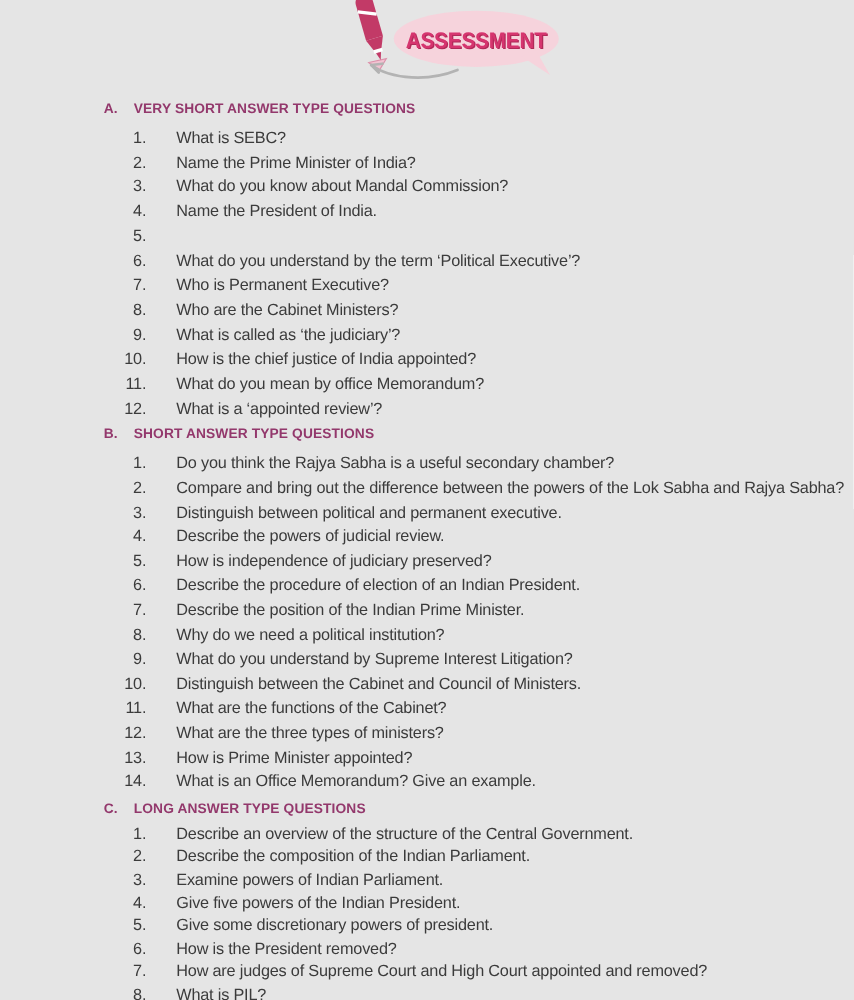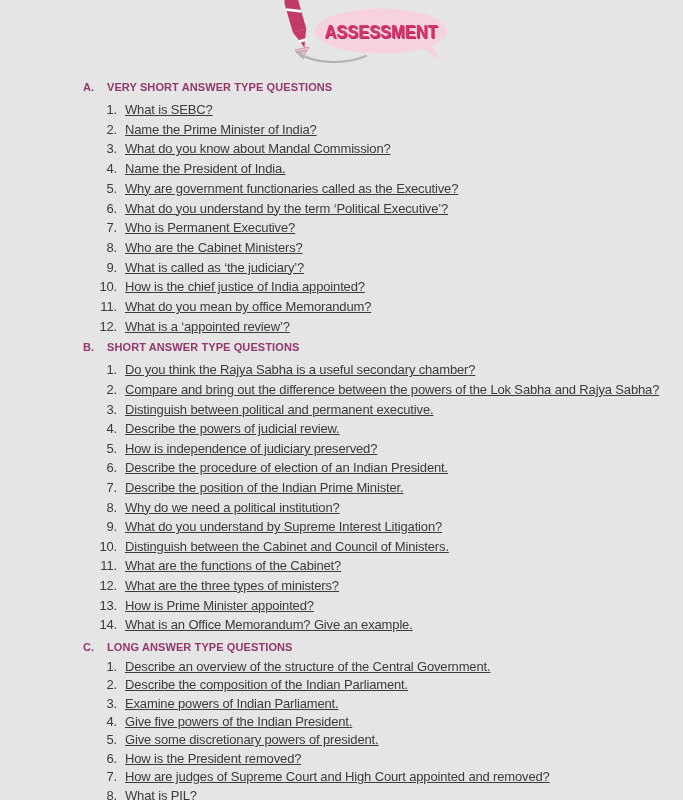--- a/index.html
+++ b/index.html
@@ -40,21 +40,21 @@
   li {
     display: flex;
     font-size: 13px;
     letter-spacing: -0.15px;
     white-space: nowrap;
   }
   .sec-a li { line-height: 19.7px; }
   .sec-b li { line-height: 19.6px; }
   .sec-c li { line-height: 18.4px; }
   .num { width: 117px; text-align: right; flex: none; }
-  .txt { margin-left: 8px; text-decoration: underline; }
+  .txt { margin-left: 24px; }
 </style>
 </head>
 <body>
 
 <div class="page">
 
   <div class="header-art">
     <svg viewBox="0 0 176 66" xmlns="http://www.w3.org/2000/svg">
 
       <ellipse cx="105" cy="31" rx="66" ry="22.5" fill="#f6d3dc"></ellipse>
@@ -93,21 +93,20 @@
           <li>
             <span class="num">3.</span>
             <span class="txt">What do you know about Mandal Commission?</span>
           </li>
           <li>
             <span class="num">4.</span>
             <span class="txt">Name the President of India.</span>
           </li>
           <li>
             <span class="num">5.</span>
-            <span class="txt">Why are government functionaries called as the Executive?</span>
           </li>
           <li>
             <span class="num">6.</span>
             <span class="txt">What do you understand by the term ‘Political Executive’?</span>
           </li>
           <li>
             <span class="num">7.</span>
             <span class="txt">Who is Permanent Executive?</span>
           </li>
           <li>

